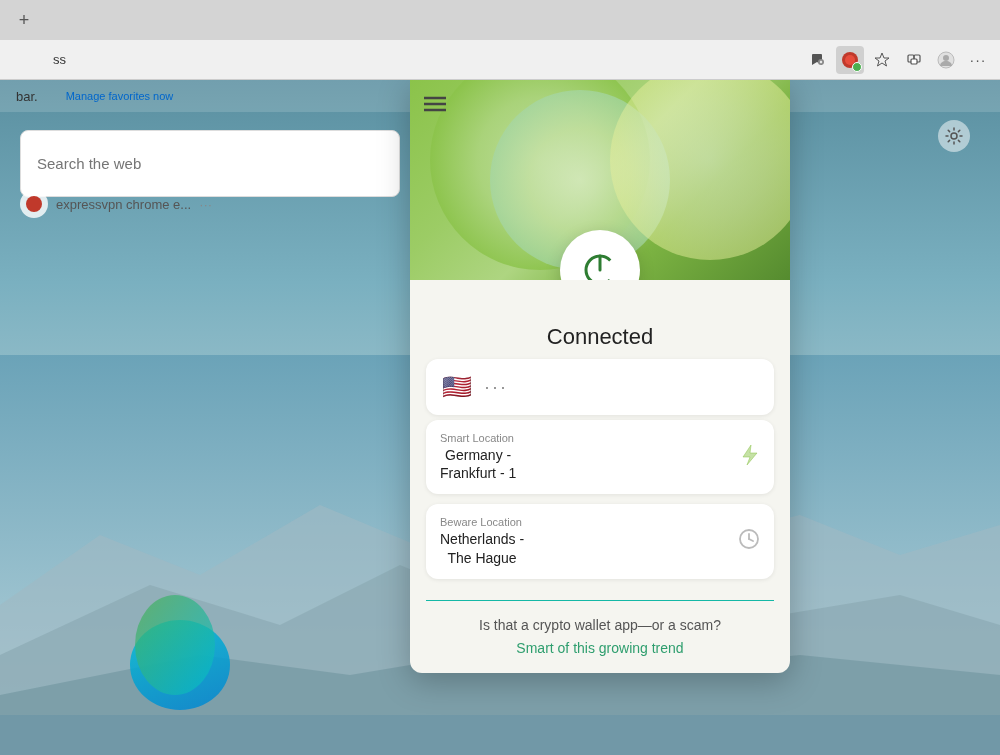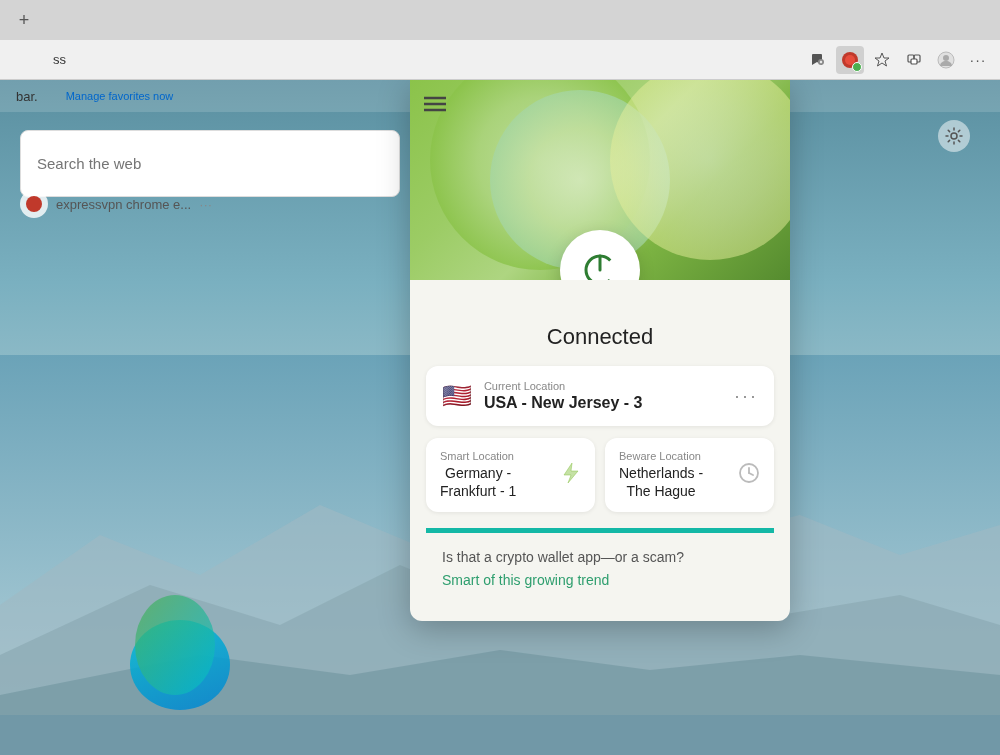--- a/index.html
+++ b/index.html
@@ -268,24 +268,24 @@
       box-shadow: 0 4px 16px rgba(0,0,0,0.15);
       cursor: pointer;
     }
     .power-icon-svg {
       width: 40px;
       height: 40px;
     }
 
     
     .vpn-body {
-      padding: 44px 16px 16px;
+      padding: 44px 16px 0;
       display: flex;
       flex-direction: column;
-      gap: 12px;
+      gap: 5px;
     }
 
     .vpn-status-text {
       text-align: center;
       font-size: 22px;
       font-weight: 500;
       color: #222;
       margin-bottom: 4px;
     }
 
@@ -319,20 +319,21 @@
       font-size: 18px;
       color: #888;
       cursor: pointer;
       letter-spacing: 2px;
     }
 
     
     .quick-connect-row {
       display: flex;
       gap: 10px;
+      flex-direction: column;
     }
     .quick-card {
       flex: 1;
       background: white;
       border-radius: 12px;
       padding: 12px 14px;
       display: flex;
       align-items: center;
       justify-content: space-between;
       box-shadow: 0 1px 4px rgba(0,0,0,0.08);
@@ -359,22 +360,23 @@
       color: #9ccc65;
     }
     .quick-card-icon-clock {
       font-size: 20px;
       color: #aaa;
     }
 
     
     .vpn-promo {
       padding: 16px;
-      border-top: 5px solid #14b8a6;
-      margin-top: 4px;
+      text-align: center;
+      border-top: 1px solid #14b8a6;
+      margin-top: 16px;
     }
     .vpn-promo-text {
       font-size: 14px;
       color: #555;
       margin-bottom: 6px;
     }
     .vpn-promo-link {
       font-size: 14px;
       color: #2e9e6e;
       text-decoration: none;
@@ -528,24 +530,20 @@
           </svg>
         </div>
       </div>
     </div>
 
     <div class="vpn-body">
       <div class="vpn-status-text">Connected</div>
 
       <div class="current-location-card">
         <span class="location-flag">🇺🇸</span>
-        <div class="location-info">
-          <div class="location-label">Current Location</div>
-          <div class="location-name">USA - New Jersey - 3</div>
-        </div>
         <span class="location-more">···</span>
       </div>
 
       <div class="quick-connect-row">
 
         <div class="quick-card">
           <div class="quick-card-info">
             <span class="quick-card-label">Smart Location</span>
             <span class="quick-card-name">Germany -<br>Frankfurt - 1</span>
           </div>

